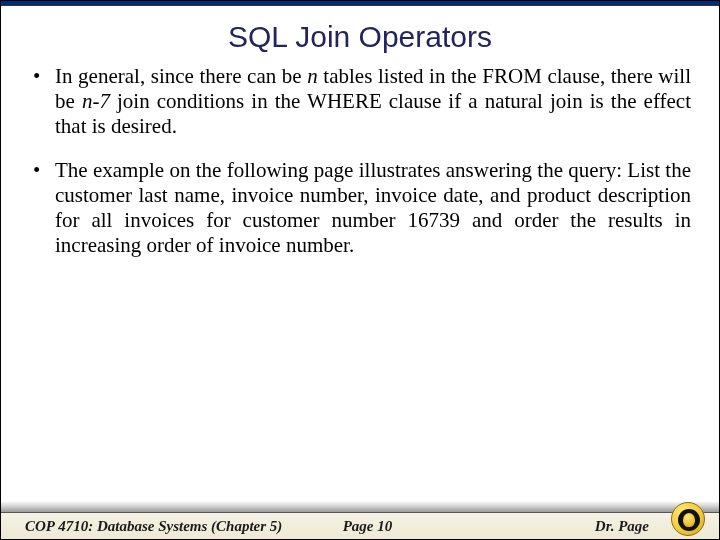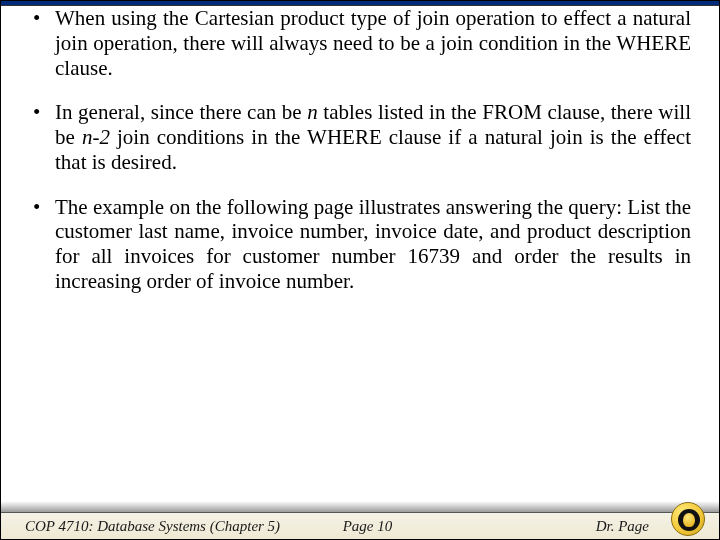--- a/index.html
+++ b/index.html
@@ -61,21 +61,21 @@
     height: 12px;
     background: linear-gradient(to bottom, #ffffff 0%, #d9d9d9 40%, #9a9a9a 100%);
     border-bottom: 1px solid #555;
   }
   .footer-bar {
     height: 26px;
     background: linear-gradient(to bottom, #f5f2e6 0%, #eee9d3 100%);
     display: flex;
     align-items: center;
     font-style: italic;
-    font-weight: normal;
+    font-weight: bold;
     font-size: 15px;
     color: #1a1a1a;
     position: relative;
     padding-left: 24px;
   }
   .footer-left { flex: 0 0 auto; }
   .footer-center { position: absolute; left: 50%; transform: translateX(-35%); }
   .footer-right { position: absolute; right: 70px; }
   .logo {
     position: absolute;
@@ -101,28 +101,26 @@
     background: radial-gradient(circle at 40% 30%, #ffe97a 0%, #e9b92b 70%, #b88f15 100%);
     border-radius: 50% 50% 45% 45%;
   }
 </style>
 </head>
 <body>
 
 <div class="slide">
   <div class="topbar"></div>
 
+  <h1 class="title">SQL Join Operators</h1>
 
   <div class="content">
     <ul class="bullets">
       <li>
-        <span>When using the Cartesian product type of join operation to effect a natural join operation, there will always need to be a join condition in the WHERE clause.</span><span class="italic"></span><span></span><span class="italic"></span><span></span>
-      </li>
-      <li>
-        <span>In general, since there can be </span><span class="italic">n</span><span> tables listed in the FROM clause, there will be </span><span class="italic">n-2</span><span> join conditions in the WHERE clause if a natural join is the effect that is desired.</span>
+        <span>In general, since there can be </span><span class="italic">n</span><span> tables listed in the FROM clause, there will be </span><span class="italic">n-7</span><span> join conditions in the WHERE clause if a natural join is the effect that is desired.</span>
       </li>
       <li>
         <span>The example on the following page illustrates answering the query: List the customer last name, invoice number, invoice date, and product description for all invoices for customer number 16739 and order the results in increasing order of invoice number.</span><span class="italic"></span><span></span><span class="italic"></span><span></span>
       </li>
     </ul>
   </div>
 
   <div class="footer-wrap">
     <div class="footer-grad"></div>
     <div class="footer-bar">

